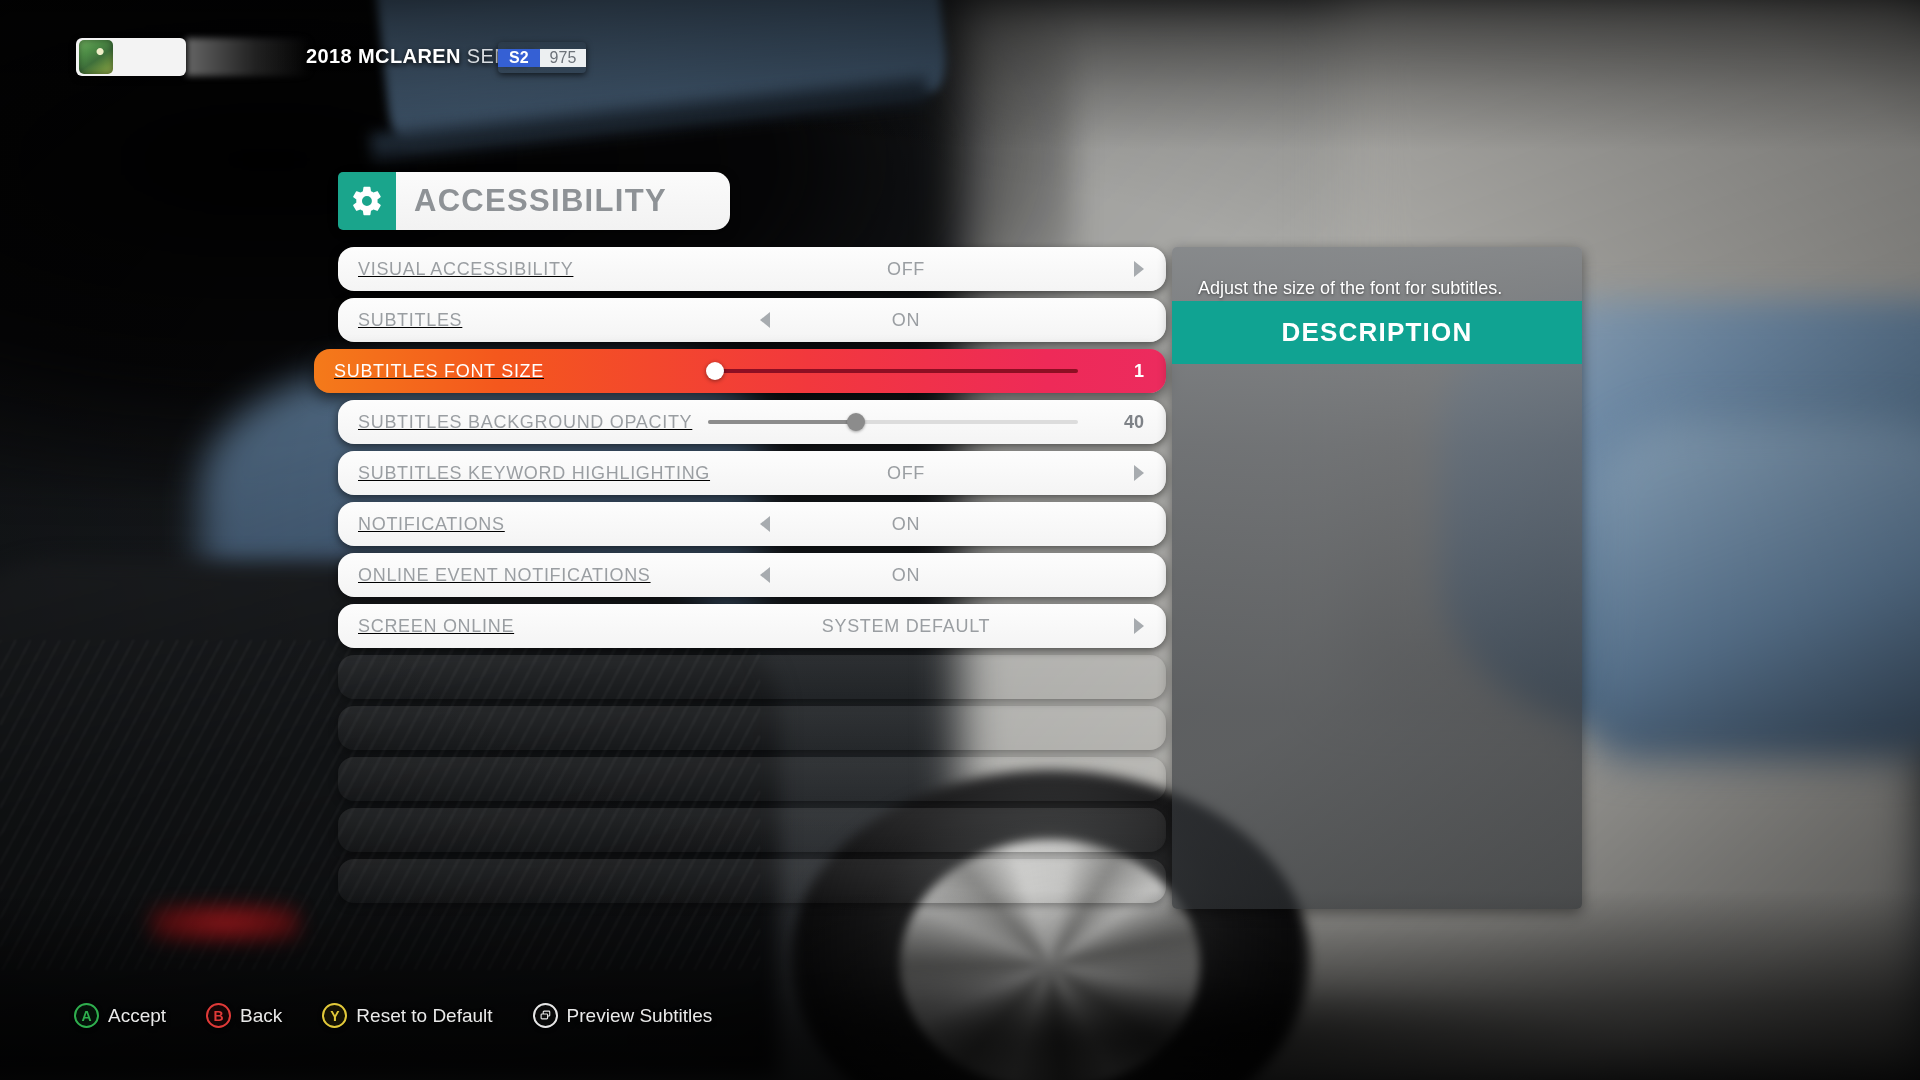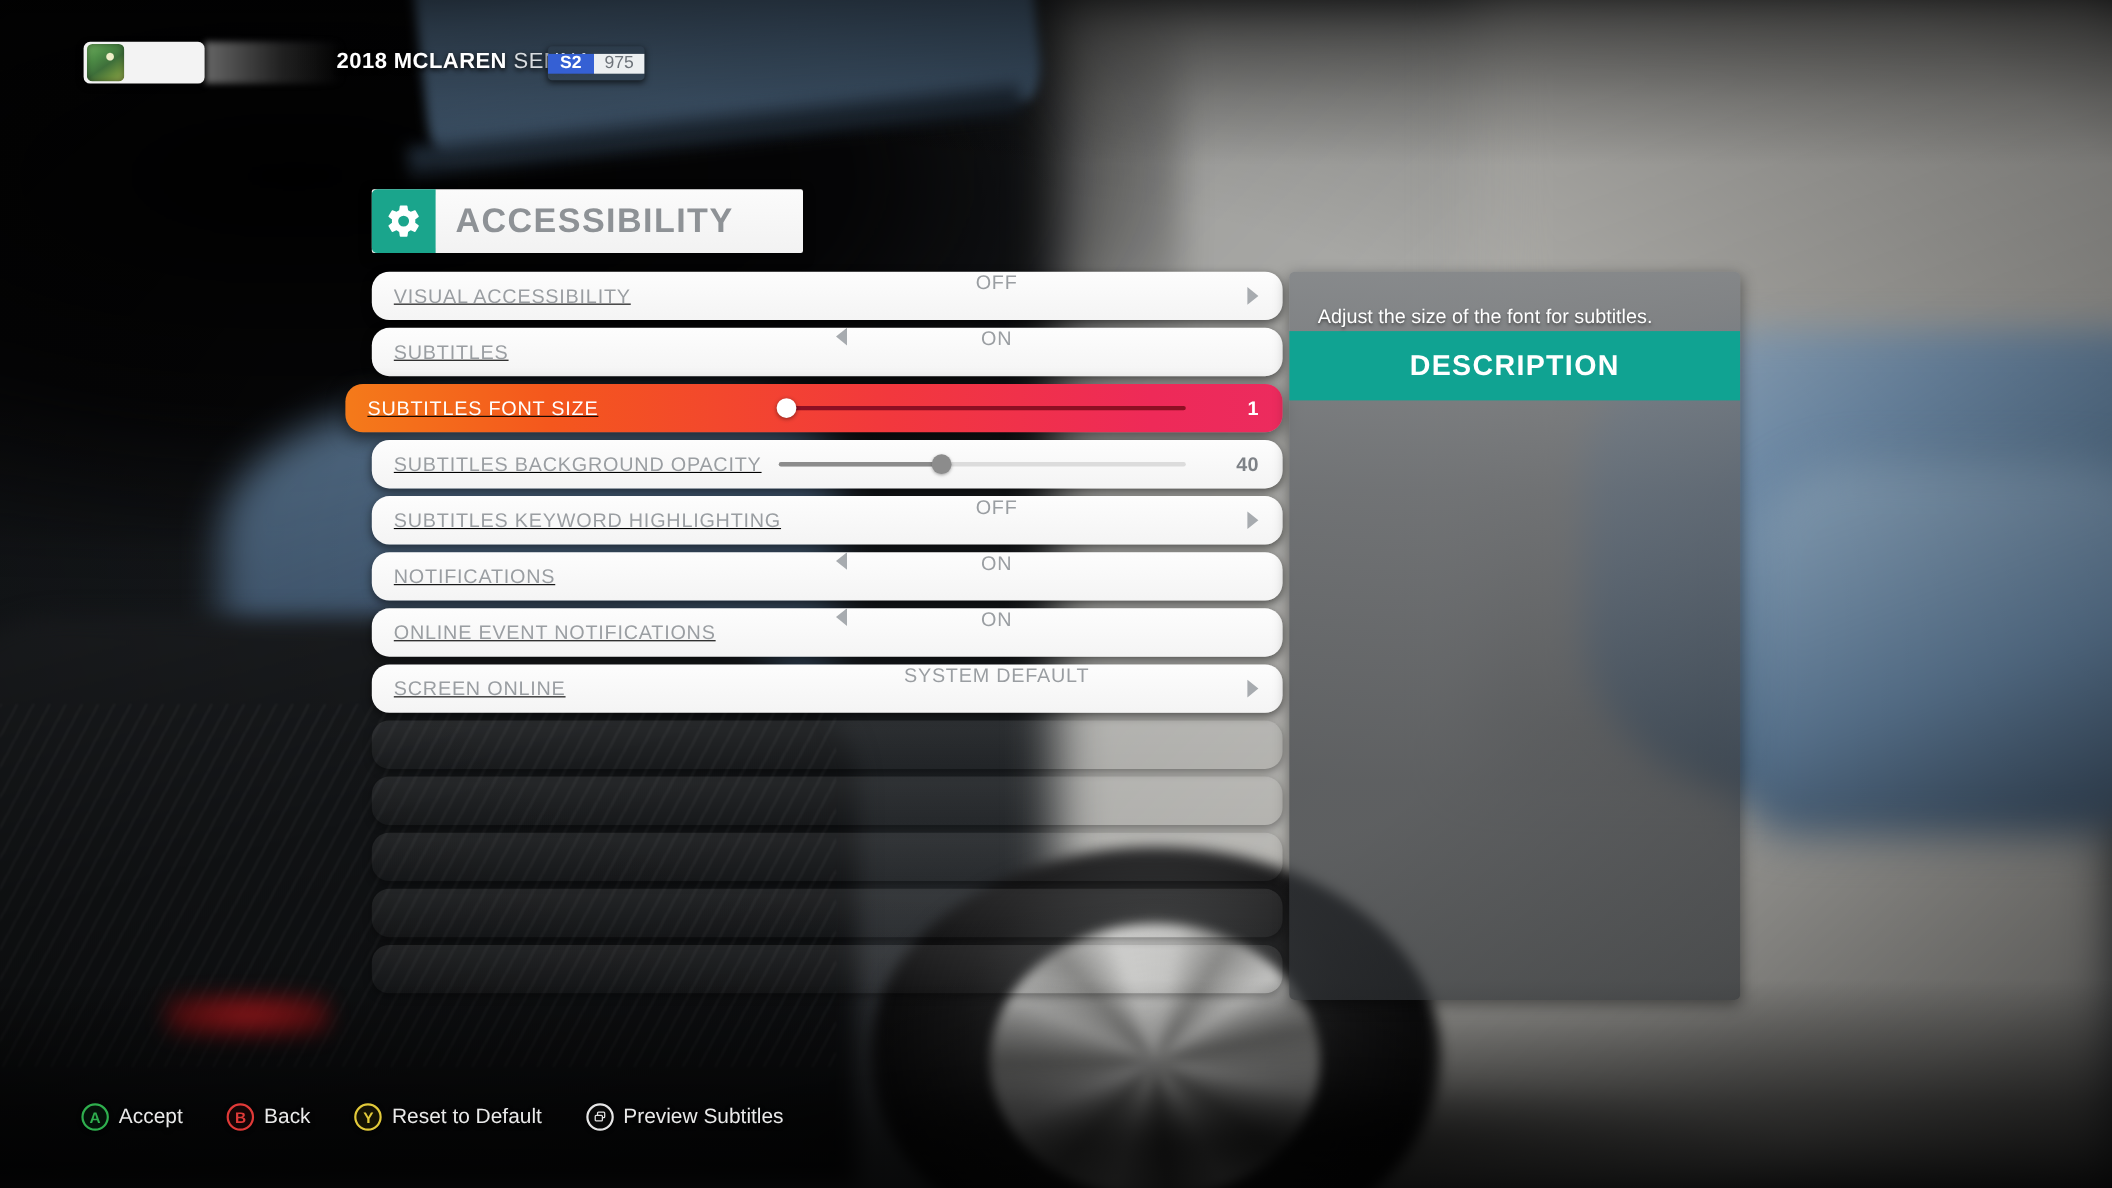--- a/index.html
+++ b/index.html
@@ -184,21 +184,21 @@
     padding: 0 10px;
   }
 
   
   #menu-wrap { position: absolute; left: 0; top: 0; width: 1920px; height: 1080px; z-index: 30; }
 
   #menu-header {
     position: absolute; left: 338px; top: 172px;
     width: 392px; height: 58px;
     background: linear-gradient(180deg, #fbfbfb 0%, #f2f2f2 100%);
-    border-radius: 2px;
+    border-radius: 15px;
     box-shadow: 0 3px 10px rgba(0,0,0,.55);
     display: flex; align-items: center;
   }
   #header-icon-box {
     width: 58px; height: 58px;
     background: #1aa58c;
     border-radius: 5px 0 0 5px;
     display: flex; align-items: center; justify-content: center;
     flex: 0 0 58px;
   }
@@ -223,21 +223,21 @@
   }
   .row .label {
     color: #9a9ea2;
     font-size: 18px;
     letter-spacing: .7px;
     margin-left: 20px;
     white-space: nowrap;
   }
   .row .center {
     position: absolute; left: 370px; right: 62px;
-    display: flex; justify-content: center;
+    display: flex; align-items: center; justify-content: center;
     height: 100%;
   }
   .row .value {
     color: #9a9ea2;
     font-size: 18px;
     letter-spacing: .7px;
   }
   .row .left-arrow {
     position: absolute; left: 52px;
     width: 0; height: 0;

